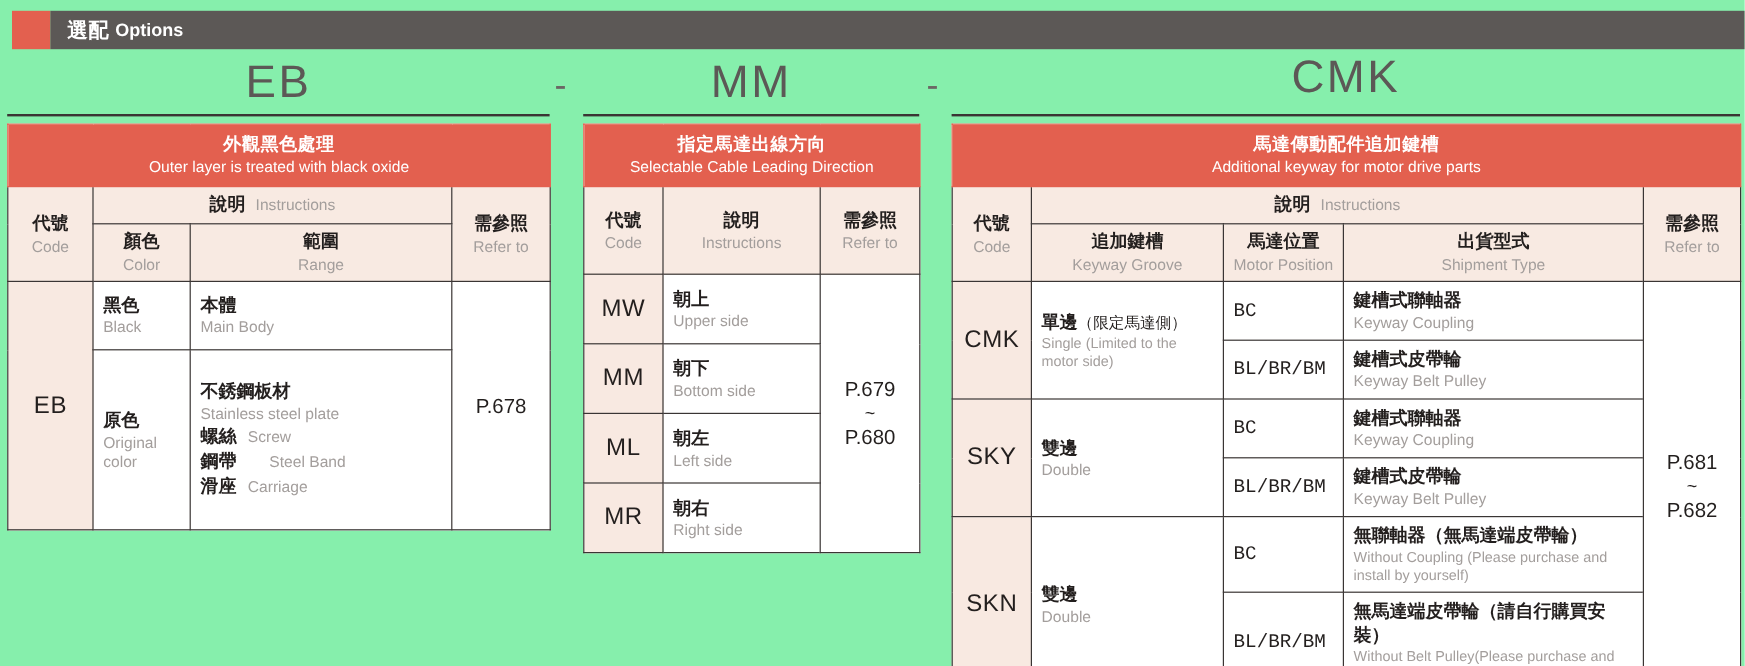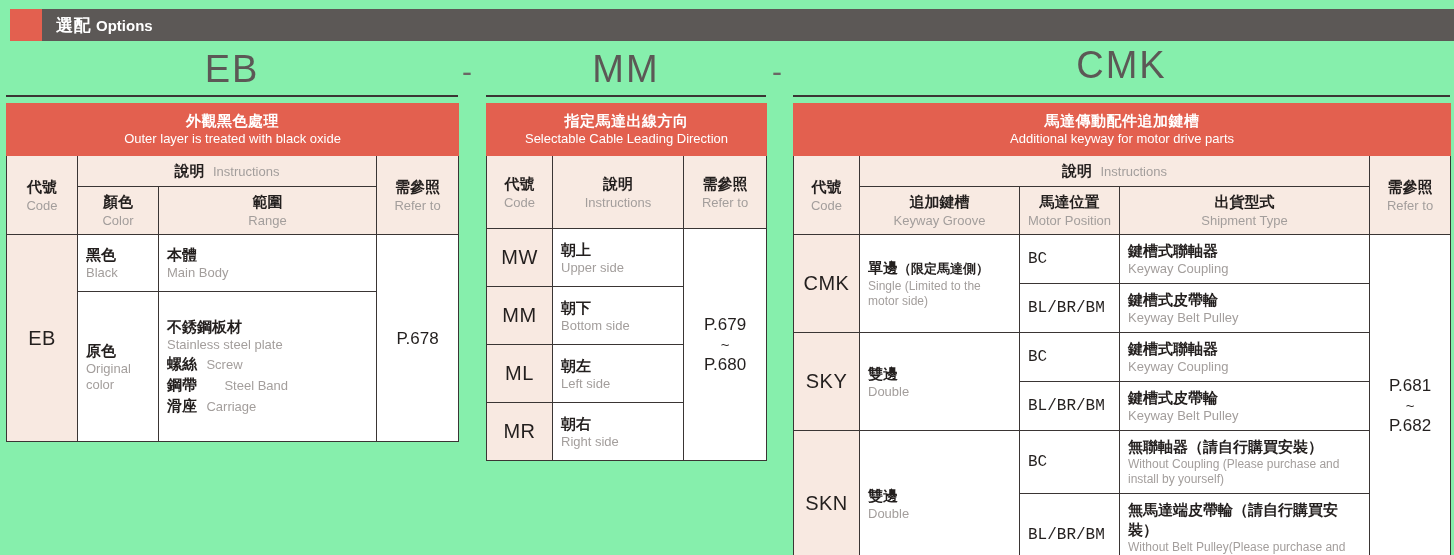--- a/index.html
+++ b/index.html
@@ -153,21 +153,21 @@
     font-size: 16px;
     font-weight: 400;
     color: #231f1e;
     padding: 6px 8px !important;
     font-family: Liberation Mono, monospace;
   }
 
   .smallnote {
     font-size: 12px; color: #a39e9c; line-height: 15px; display: block;
   }
-  .mixtitle .paren { font-size: 13px; font-weight: bold; margin-top: 44px; }
+  .mixtitle .paren { font-size: 13px; font-weight: normal; margin-top: 44px; }
 </style>
 </head>
 <body>
 
 <div id="page">
 
   <div id="titlebar">
     <div class="accent"></div>
     <div class="barbody">
       <span class="t-cn">選配</span>
@@ -420,21 +420,21 @@
       </tr>
 
       <tr>
         <td class="codecell" rowspan="2">SKN</td>
         <td class="cell white" rowspan="2">
           <span class="cn">雙邊</span>
           <span class="en">Double</span>
         </td>
         <td class="codeword white">BC</td>
         <td class="cell white" style="height:58px">
-          <span class="cn">無聯軸器（請自行購買安裝）</span>
+          <span class="cn">無聯軸器（無馬達端皮帶輪）</span>
           <span class="smallnote">Without Coupling (Please purchase and install by yourself)</span>
         </td>
       </tr>
       <tr>
         <td class="codeword white">BL/BR/BM</td>
         <td class="cell white" style="height:76px">
           <span class="cn">無馬達端皮帶輪（請自行購買安裝）</span>
           <span class="smallnote">Without Belt Pulley(Please purchase and install by yourself)</span>
         </td>
       </tr>

